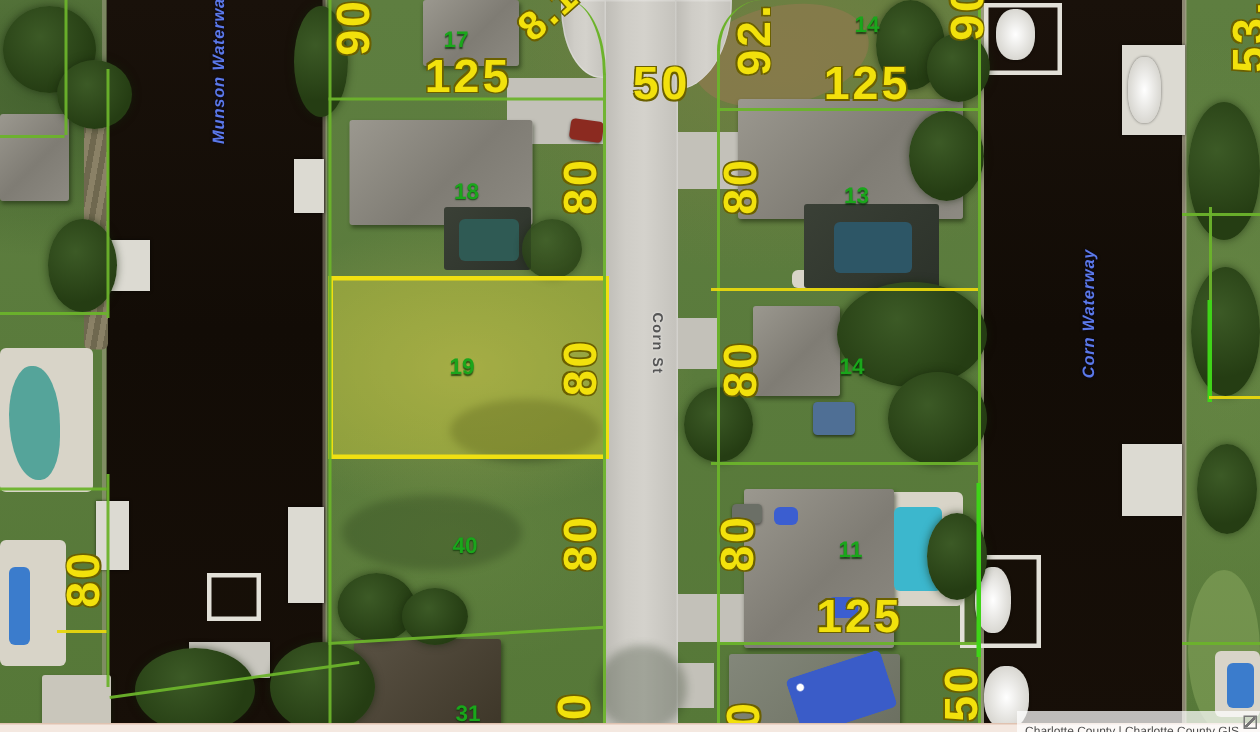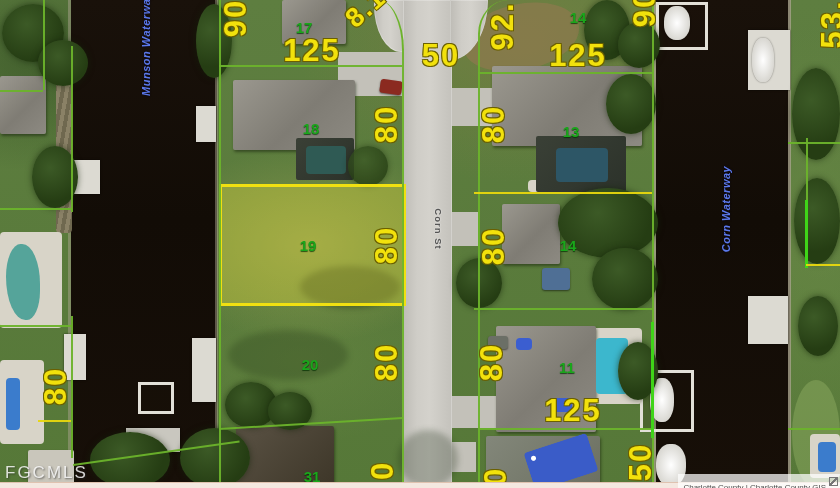--- a/index.html
+++ b/index.html
@@ -197,31 +197,30 @@
   <span class="dim v" style="left:387px;top:362px;">80</span>
   <span class="dim v" style="left:492px;top:362px;">80</span>
   <span class="dim" style="left:573px;top:411px;">125</span>
   <span class="dim v" style="left:383px;top:480px;">80</span>
   <span class="dim v" style="left:496px;top:486px;">80</span>
   <span class="dim v" style="left:641px;top:462px;">50</span>
 
   <span class="lot" style="left:304px;top:27px;text-align:right;">17</span>
   <span class="lot" style="left:311px;top:128px;">18</span>
   <span class="lot" style="left:308px;top:245px;">19</span>
-  <span class="lot" style="left:310px;top:364px;">20</span>
+  <span class="lot" style="left:310px;top:364px;">40</span>
   <span class="lot" style="left:312px;top:476px;">31</span>
   <span class="lot" style="left:578px;top:17px;">14</span>
   <span class="lot" style="left:571px;top:131px;">13</span>
   <span class="lot" style="left:568px;top:245px;">14</span>
   <span class="lot" style="left:567px;top:367px;">11</span>
 
   <span class="wway" style="left:146px;top:44px;">Munson Waterway</span>
   <span class="wway" style="left:726px;top:209px;">Corn Waterway</span>
   <span class="street" style="left:438px;top:229px;">Corn St</span>
 
-  <span class="watermark" style="left:5px;top:463px;">FGCMLS</span>
   <div class="attrib">
     <span>Charlotte County | Charlotte County GIS</span>
     <div class="aicon"></div>
   </div>
   <div class="strip"></div>
 
 </div>
 
 </body></html>

